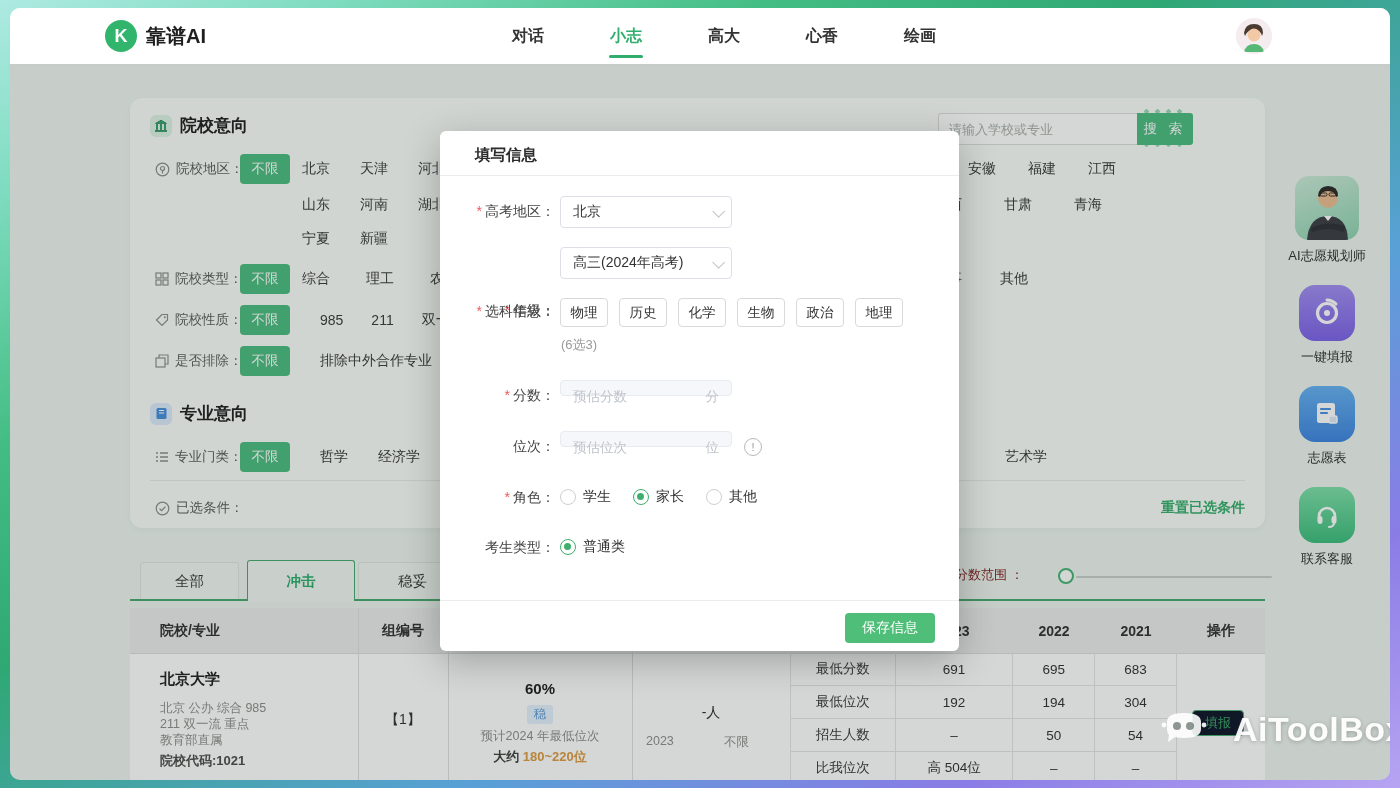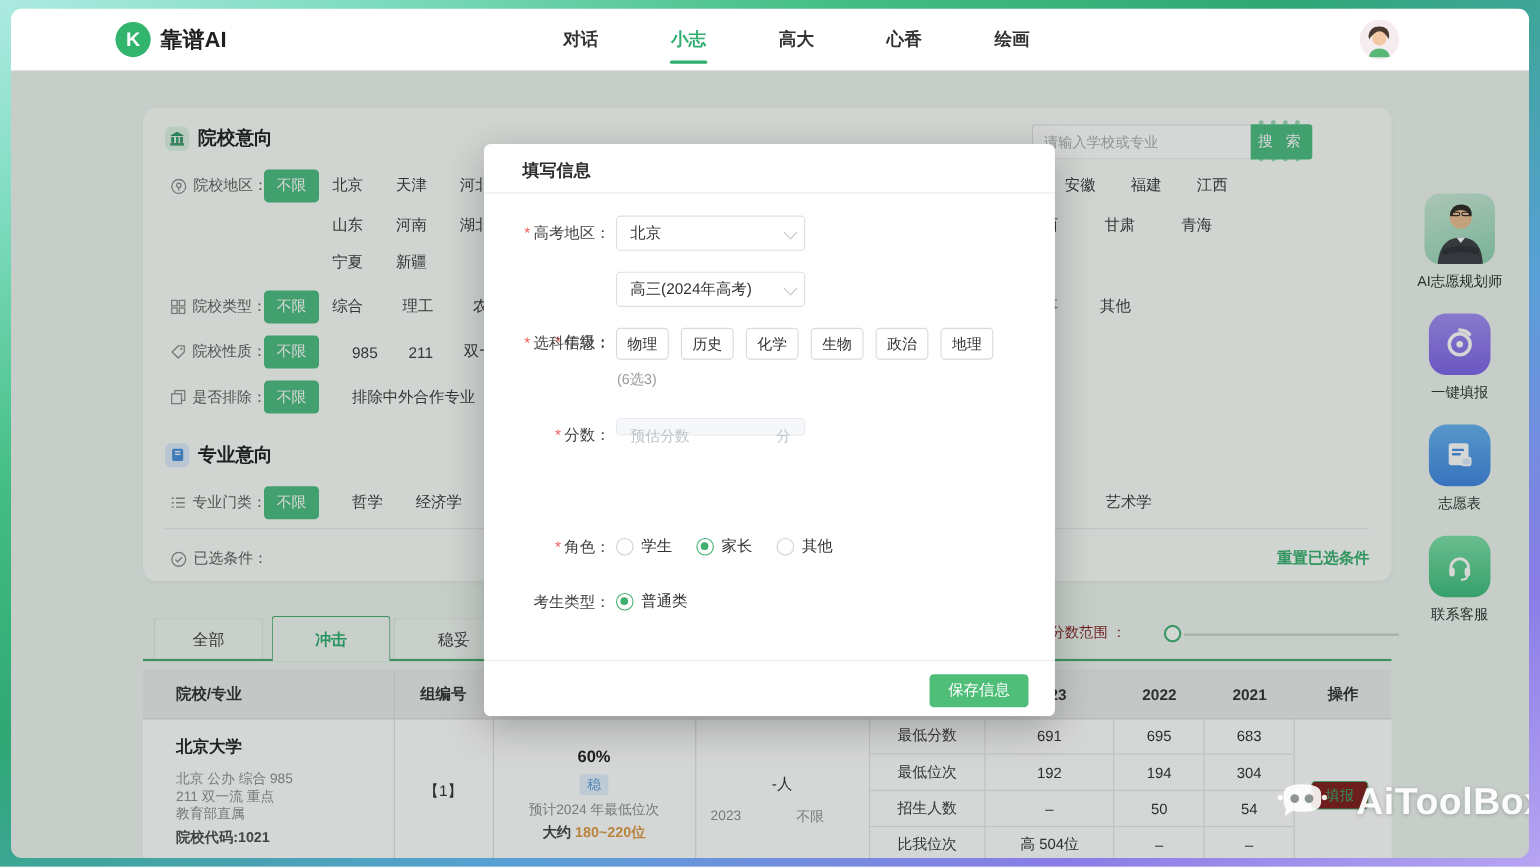--- a/index.html
+++ b/index.html
@@ -56,21 +56,21 @@
   .vline{position:absolute;top:0;bottom:0;width:1px;background:#dedede;}
   .cell-text{position:absolute;white-space:nowrap;}
   .badge-blue{display:inline-block;padding:1px 7px;border-radius:3px;background:#e3f0fd;color:#619dd8;font-size:12.5px;}
   .stats{position:absolute;left:660px;top:45px;width:387px;}
   .srow{display:flex;height:32px;border-bottom:1px solid #e4e4e4;border-left:1px solid #e4e4e4;}
   .scell{display:flex;align-items:center;justify-content:center;font-size:13.5px;color:#333;border-right:1px solid #e4e4e4;box-sizing:border-box;}
   .scell.lab{width:105px;color:#3a3a3a;}
   .scell.v1{width:118px;}
   .scell.v2{width:82px;}
   .scell.v3{width:82px;}
-  .fill-btn{position:absolute;left:1062px;top:102px;width:52px;height:26px;border:1px solid #49ae73;color:#3aa569;background:#7f1d1d;
+  .fill-btn{position:absolute;left:1062px;top:102px;width:52px;height:26px;border:1px solid #49ae73;color:#3aa569;background:#0f172a;
     border-radius:4px;font-size:13px;display:flex;align-items:center;justify-content:center;cursor:pointer;}
   
   .side{position:absolute;left:1267px;top:112px;width:100px;text-align:center;}
   .side-item{margin-bottom:20px;cursor:pointer;}
   .side-ic{margin:0 auto;width:56px;height:56px;border-radius:16px;display:flex;align-items:center;justify-content:center;}
   .side-photo{margin:0 auto;width:64px;height:64px;border-radius:14px;overflow:hidden;background:linear-gradient(160deg,#cdebd9,#8ed2b2);}
   .side-label{margin-top:7px;font-size:13px;color:#2e332f;}
   
   .dim{position:absolute;left:0;top:56px;right:0;bottom:0;background:rgba(22,32,27,0.18);z-index:20;}
   
@@ -474,20 +474,28 @@
       <span class="hint" style="top:205px;">(6选3)</span>
 
       <div class="mrow" style="top:249px;height:32px;">
         <span class="m-label" style="top:7px;"><span class="req">*</span><span>分数：</span></span>
         <div class="dis-input">
           <input disabled="" placeholder="预估分数" style="">
           <span class="suffix">分</span>
         </div>
       </div>
 
+      <div class="mrow" style="top:300px;height:32px;">
+        <span class="m-label" style="top:7px;"><span>位次：</span></span>
+        <div class="dis-input">
+          <input disabled="" placeholder="预估位次" style="">
+          <span class="suffix">位</span>
+        </div>
+        <span class="info-ic" style="top:7px;">!</span>
+      </div>
 
       <div class="mrow" style="top:357px;height:18px;">
         <span class="m-label" style="top:1px;"><span class="req">*</span><span>角色：</span></span>
         <div class="radio-row">
           <span class="radio">
               <i class="rdot"></i>
               <span>学生</span>
             </span>
           <span class="radio checked">
               <i class="rdot"></i>

